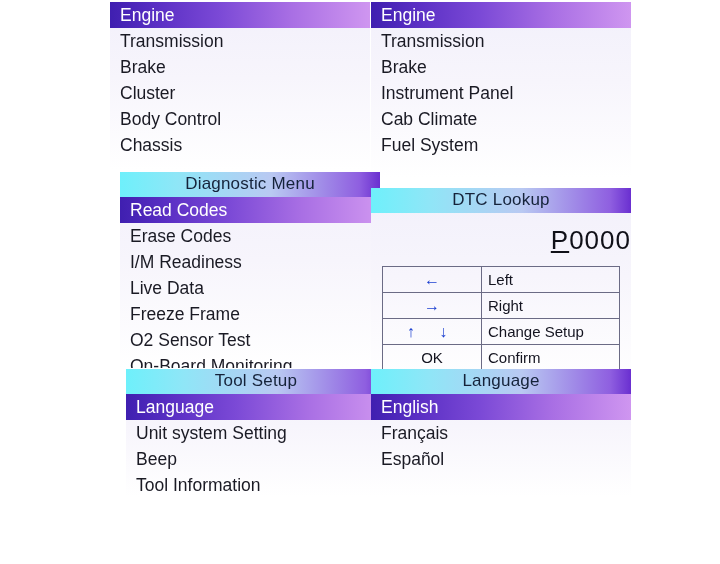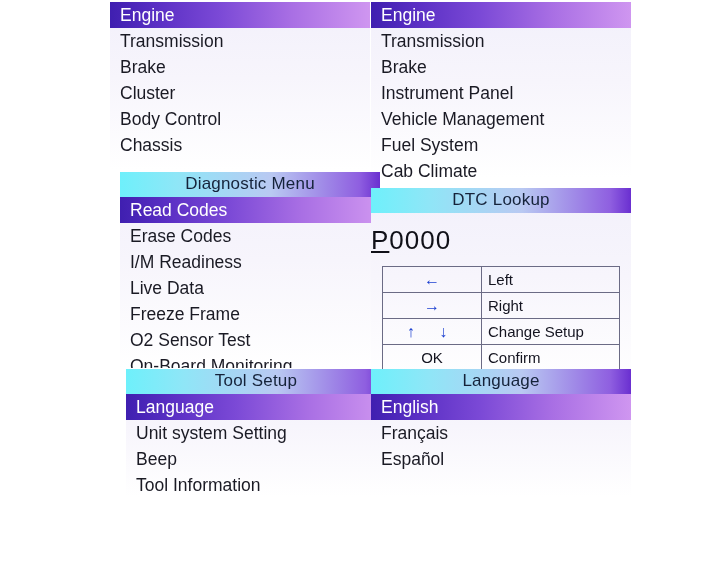--- a/index.html
+++ b/index.html
@@ -54,21 +54,21 @@
   #panel-systems-right { left: 371px; top: 2px;   width: 260px; height: 176px; }
   #panel-diagnostic    { left: 120px; top: 172px; width: 260px; height: 196px; }
   #panel-dtc           { left: 371px; top: 188px; width: 260px; height: 196px; }
   #panel-toolsetup     { left: 126px; top: 369px; width: 260px; height: 128px; }
   #panel-language      { left: 371px; top: 369px; width: 260px; height: 128px; }
 
   .dtc-body {
     padding: 0;
   }
   .dtc-code {
-    text-align: left;
+    text-align: right;
     font-size: 26px;
     color: #101018;
     padding: 12px 0 10px 0;
     letter-spacing: 1px;
   }
   .dtc-code .underlined {
     text-decoration: underline;
   }
   .key-table {
     border-collapse: collapse;
@@ -118,23 +118,22 @@
       <li class="menu-item"><span>Chassis</span></li>
     </ul>
   </div>
 
   <div class="panel" id="panel-systems-right">
     <ul class="menu-list">
       <li class="menu-item selected"><span>Engine</span></li>
       <li class="menu-item"><span>Transmission</span></li>
       <li class="menu-item"><span>Brake</span></li>
       <li class="menu-item"><span>Instrument Panel</span></li>
-      <li class="menu-item"><span>Vehicle Management</span></li>
+      <li class="menu-item"><span>Cab Climate</span></li>
       <li class="menu-item"><span>Fuel System</span></li>
-      <li class="menu-item"><span>Cab Climate</span></li>
     </ul>
   </div>
 
   <div class="panel" id="panel-diagnostic">
     <div class="panel-header">Diagnostic Menu</div>
     <ul class="menu-list">
       <li class="menu-item selected"><span>Read Codes</span></li>
       <li class="menu-item"><span>Erase Codes</span></li>
       <li class="menu-item"><span>I/M Readiness</span></li>
       <li class="menu-item"><span>Live Data</span></li>

